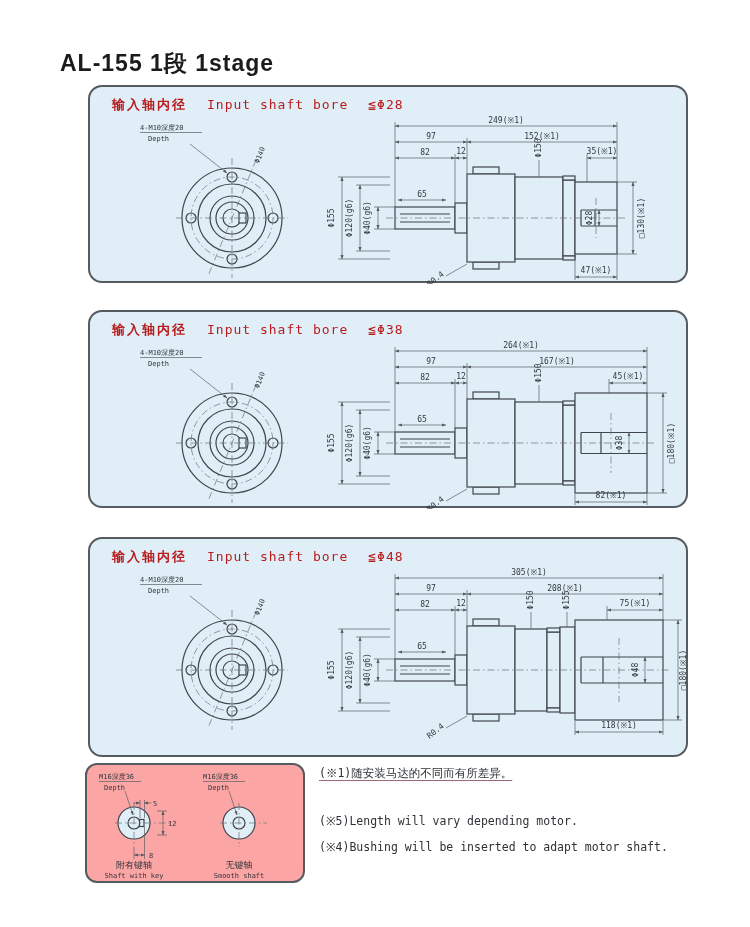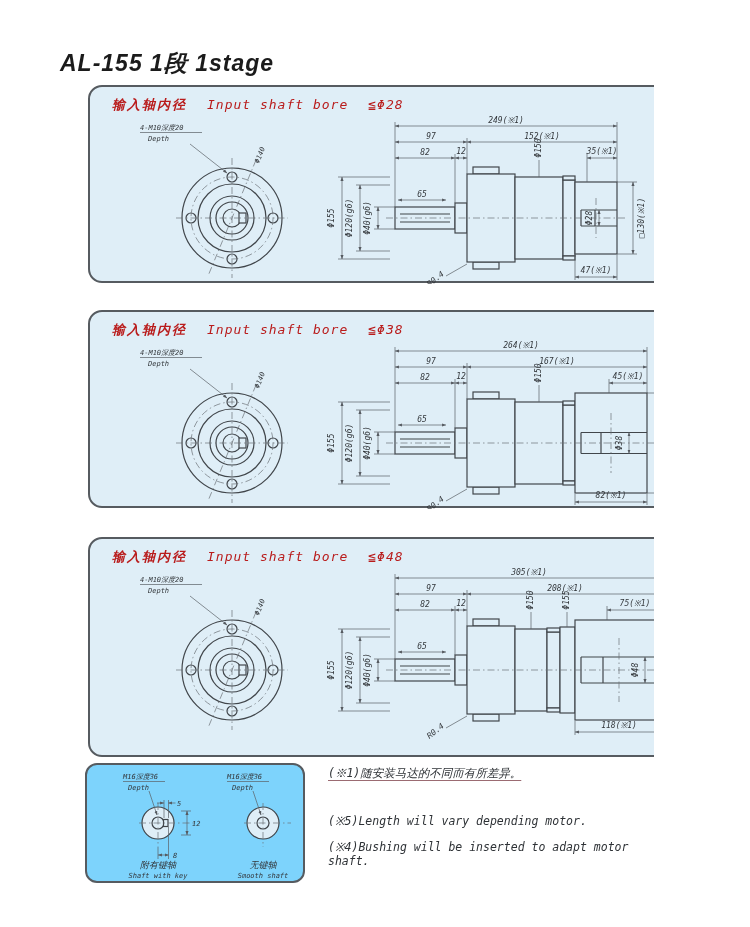--- a/index.html
+++ b/index.html
@@ -1,37 +1,37 @@
 <!DOCTYPE html>
 <html><head>
 <meta charset="utf-8">
 <style>
   html,body{margin:0;padding:0;background:#ffffff;}
-  .page{position:relative;width:654px;height:927px;background:#ffffff;overflow:hidden;
-        font-family:"Liberation Sans",sans-serif;font-style:italic;}
+  .page{position:relative;width:750px;height:927px;background:#ffffff;overflow:hidden;
+        font-family:"Liberation Sans",sans-serif;}
   .title{position:absolute;left:60px;top:48px;margin:0;font-size:23px;font-weight:bold;
          color:#1b1b1b;letter-spacing:1px;font-family:"Liberation Sans",sans-serif;}
   .panel{position:absolute;left:88px;width:600px;background:#dfeef7;
          border:2px solid #565b60;border-radius:14px;box-sizing:border-box;}
   .panel-hdr{display:flex;gap:20px;align-items:baseline;padding:9px 0 0 22px;
              font-size:13px;color:#b91c1c;}
   .hdr-cn{font-weight:bold;letter-spacing:2px;}
   .hdr-en,.hdr-lim{font-family:"DejaVu Sans Mono",monospace;letter-spacing:1px;}
   svg{display:block;}
   svg text{font-family:"DejaVu Sans Mono",monospace;font-size:8px;fill:#33373b;}
   svg text.sm{font-size:7px;}
   .ln{fill:none;stroke:#41464b;stroke-width:1.2;}
   .lnf{fill:#dfeef7;stroke:#41464b;stroke-width:1.2;}
   .dim{fill:none;stroke:#5a6066;stroke-width:0.7;}
   .cl{fill:none;stroke:#6a7076;stroke-width:0.7;stroke-dasharray:7 3 1.5 3;}
-  .keypanel{position:absolute;left:85px;top:763px;width:220px;height:120px;background:#7dd3fc;
-            border:2px solid #565b60;border-radius:12px;box-sizing:border-box;padding-left:24px;}
+  .keypanel{position:absolute;left:85px;top:763px;width:220px;height:120px;background:#fca5a5;
+            border:2px solid #565b60;border-radius:12px;box-sizing:border-box;}
   .notes{position:absolute;left:312px;top:766px;width:360px;
          font-family:"DejaVu Sans Mono",monospace;font-size:11.5px;color:#2e3236;}
-  .note{margin:0 0 11px 16px;}
+  .note{margin:0 0 11px 7px;}
   .note.u{text-decoration:underline;text-decoration-color:#9b6b72;text-underline-offset:3px;}
   .note-gap{height:21px;}
 </style>
 </head>
 <body>
 
 <div class="page">
 
   <h1 class="title">AL-155 1段 1stage</h1>
 

